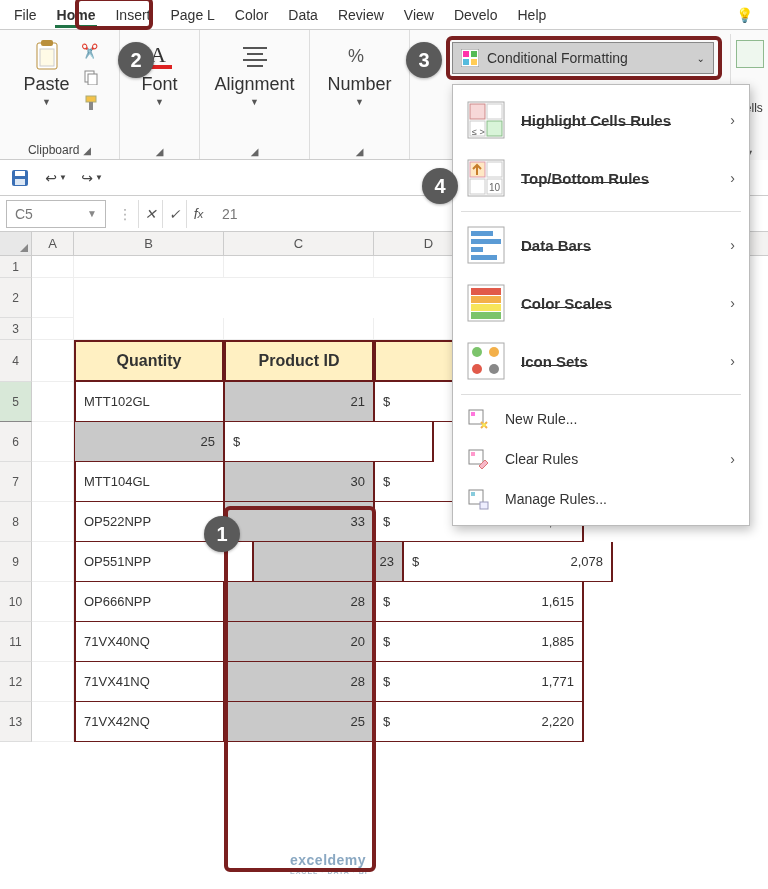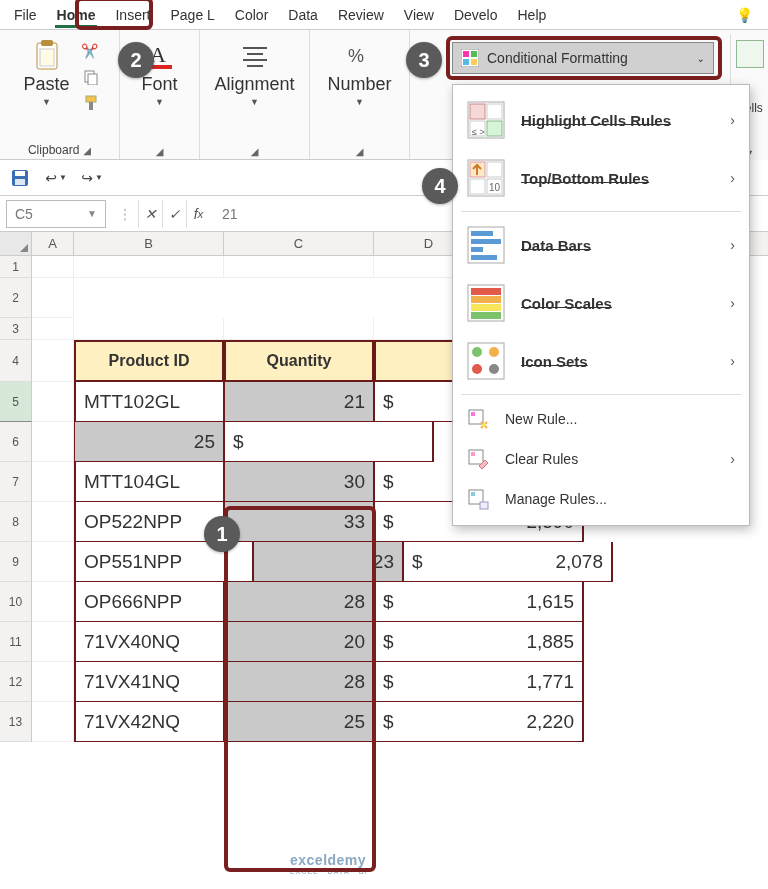--- a/index.html
+++ b/index.html
@@ -46,21 +46,21 @@
   
   .grid { position: relative; }
   .row { display: flex; height: 40px; }
   .rowhdr { width: 32px; border-right: 1px solid #ccc; border-bottom: 1px solid #ddd; background: #f3f2f1; display: flex; align-items: center; justify-content: center; font-size: 12px; color: #555; }
   .rowhdr.sel { background: #d8e8d8; border-bottom-color: #888; }
   .cell { border-right: 1px solid #eee; border-bottom: 1px solid #eee; display: flex; align-items: center; padding: 0 8px; background:#fff; }
   
   
   .tbl-title { background: linear-gradient(#f1e8b8,#ede199); font-weight: bold; font-size: 17px; color: #333; justify-content: center; border: none; }
   .tbl-head { background: #fff0c2; font-weight: bold; font-size: 16px; border: 2px solid #6a1a1a; justify-content: center; }
-  .tbl-cell { border: 1px solid #6a1a1a; border-top: none; font-size: 19px; }
+  .tbl-cell { border: 1px solid #6a1a1a; border-top: none; font-size: 13px; }
   .tbl-cell.left { border-left: 2px solid #6a1a1a; }
   .tbl-cell.right { border-right: 2px solid #6a1a1a; }
   .tbl-cell.qty { background: #c9c9c9; justify-content: flex-end; }
   .price-cell { display:flex; width:100%; }
   .price-cell .cur { flex:0; }
   .price-cell .amt { flex:1; text-align:right; }
   
   
   .hl { position: absolute; border: 4px solid #7a1f1f; border-radius: 6px; pointer-events: none; z-index: 40; }
   .badge { position: absolute; width: 36px; height: 36px; border-radius: 50%; background: #5a5a5a; color: #fff; font-weight: bold; font-size: 20px; display: flex; align-items: center; justify-content: center; z-index: 60; box-shadow: 0 1px 3px rgba(0,0,0,.3); }
@@ -264,22 +264,22 @@
       <div class="rowhdr">3</div>
       <div class="cell" style="width:42px"></div>
       <div class="cell" style="width:150px"></div>
       <div class="cell" style="width:150px"></div>
       <div class="cell" style="width:110px"></div>
       <div class="cell" style="width:100px"></div>
     </div>
     <div class="row" style="height: 42px;">
       <div class="rowhdr">4</div>
       <div class="cell" style="width:42px"></div>
+      <div class="cell tbl-head" style="width:150px">Quantity</div>
       <div class="cell tbl-head" style="width:150px">Product ID</div>
-      <div class="cell tbl-head" style="width:150px">Quantity</div>
       <div class="cell tbl-head" style="width:210px">Price</div>
     </div>
     <div class="row" style="height: 40px;">
       <div class="rowhdr sel">5</div>
       <div class="cell" style="width:42px"></div>
       <div class="cell tbl-cell left" style="width:150px">MTT102GL</div>
       <div class="cell tbl-cell qty" style="width:150px">21</div>
       <div class="cell tbl-cell right" style="width:210px">
         <div class="price-cell">
           <span class="cur">$</span>

